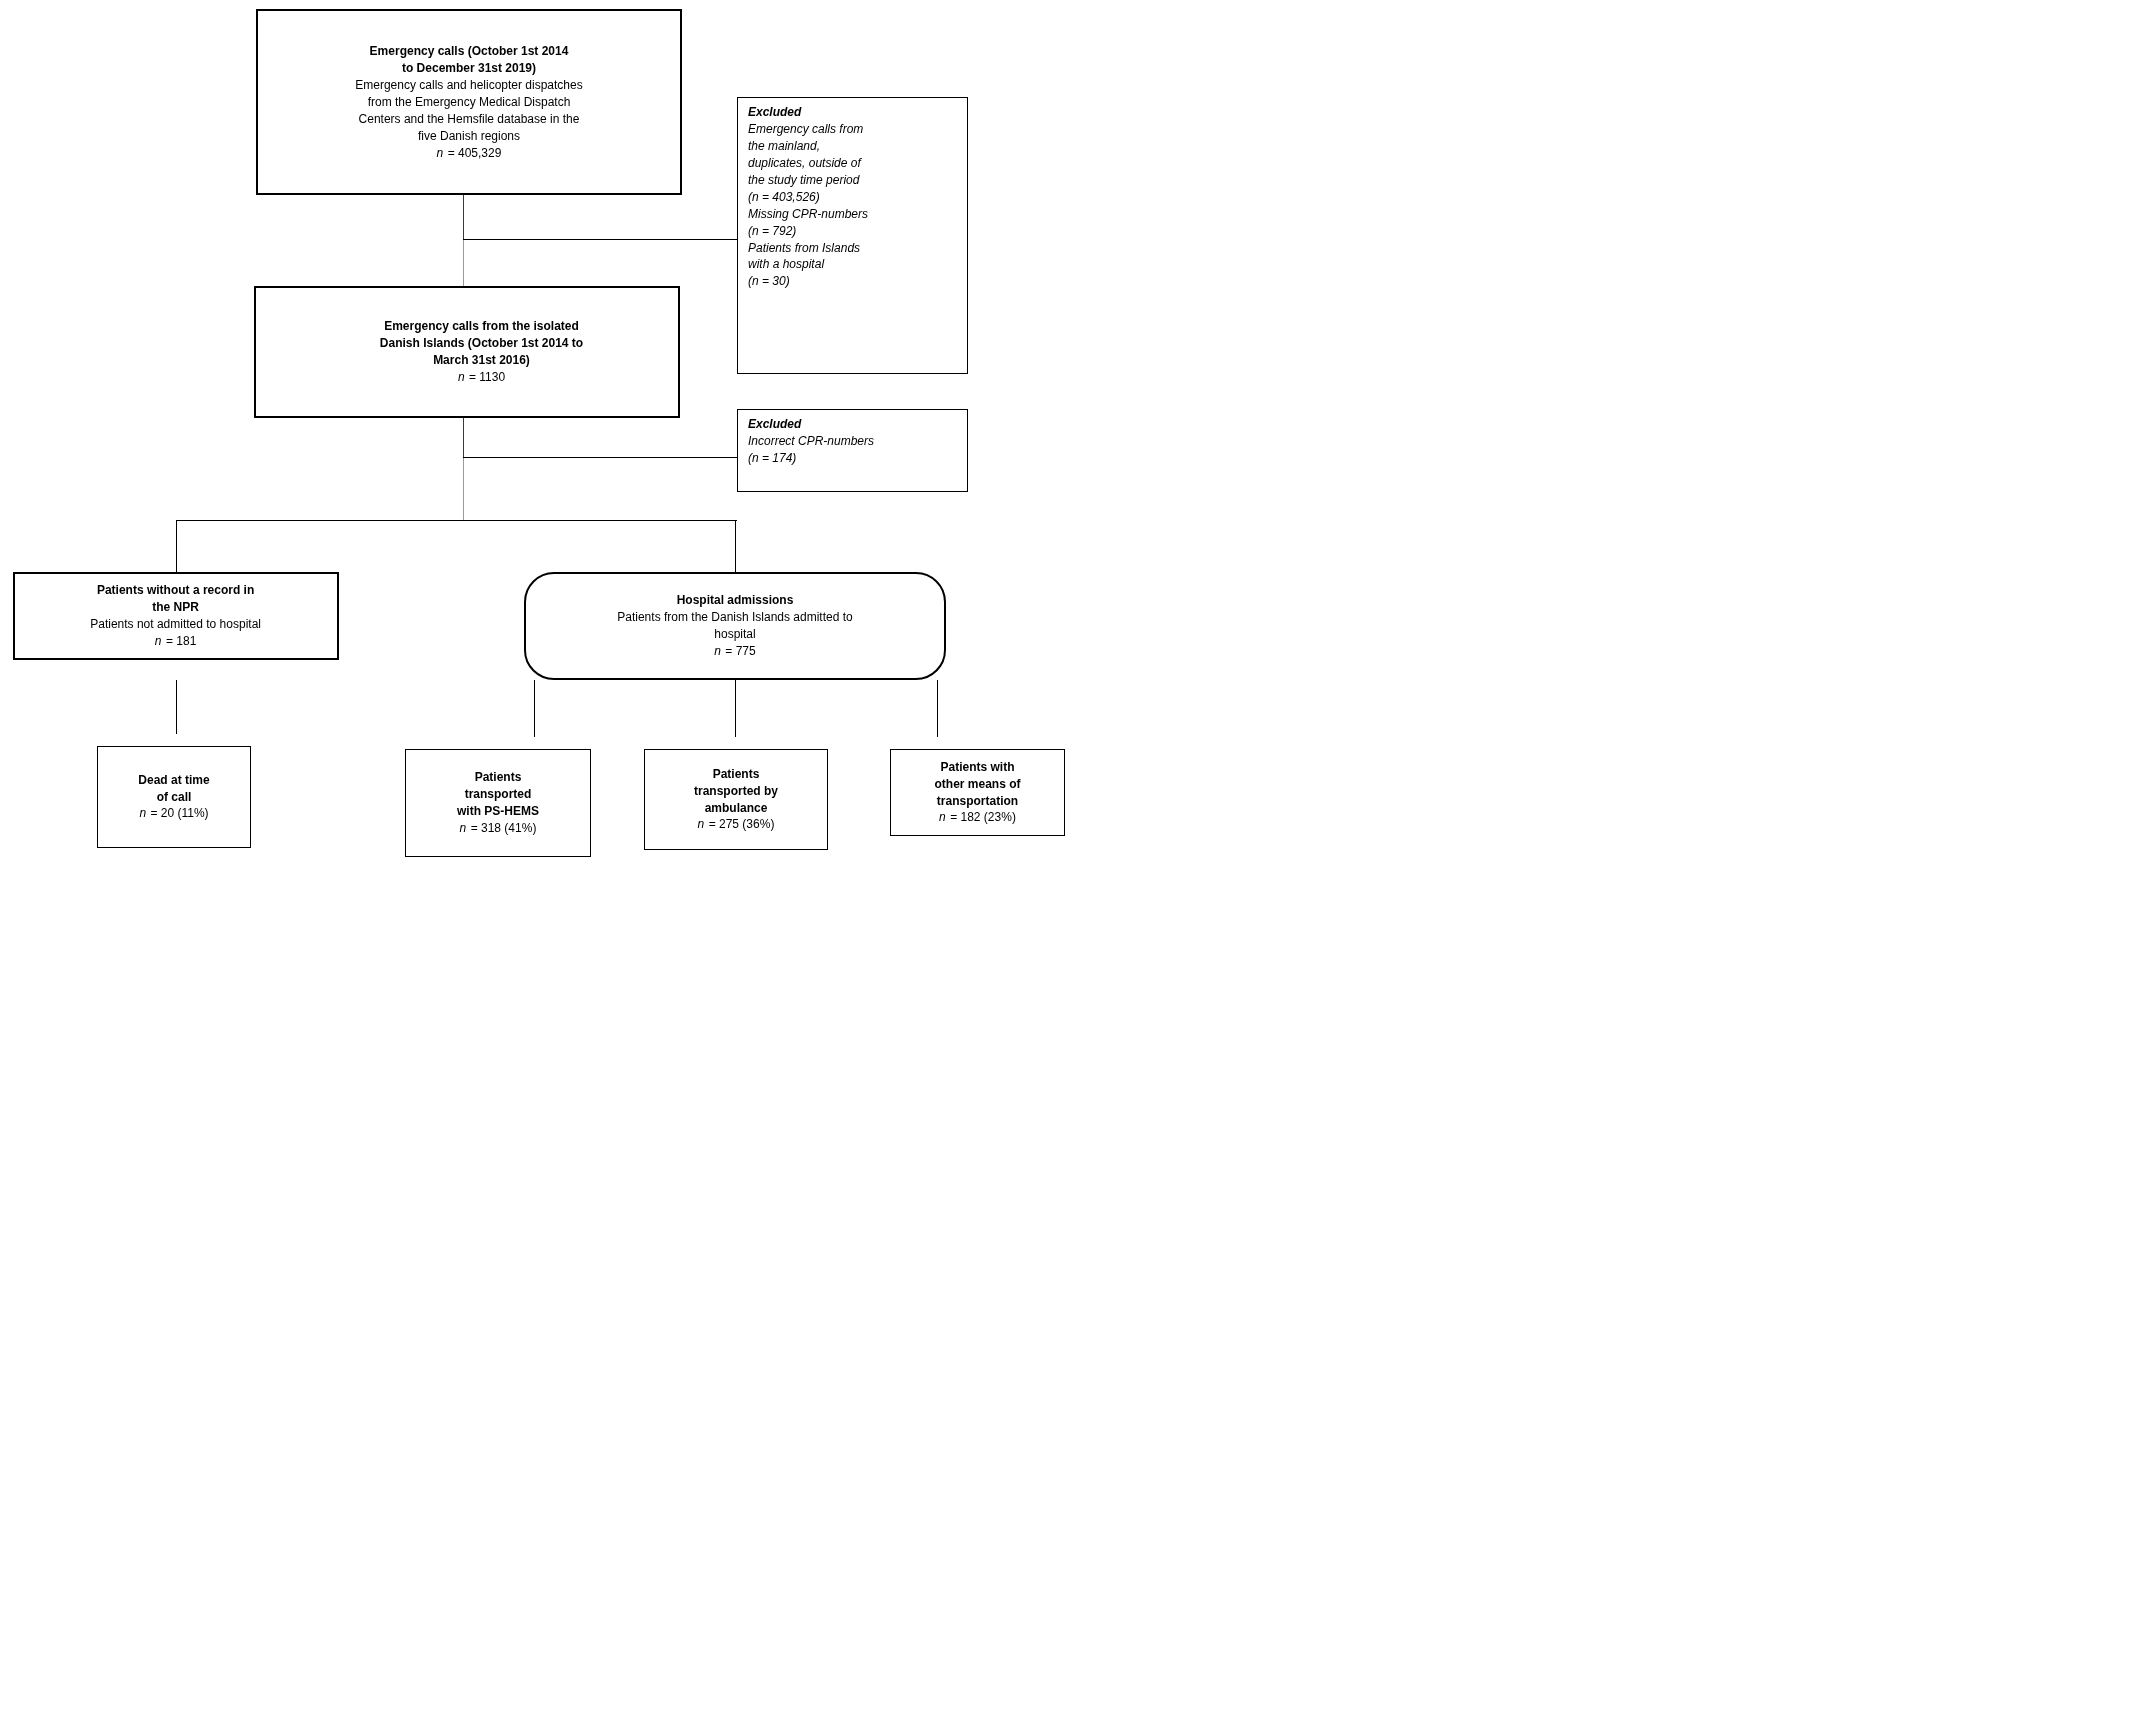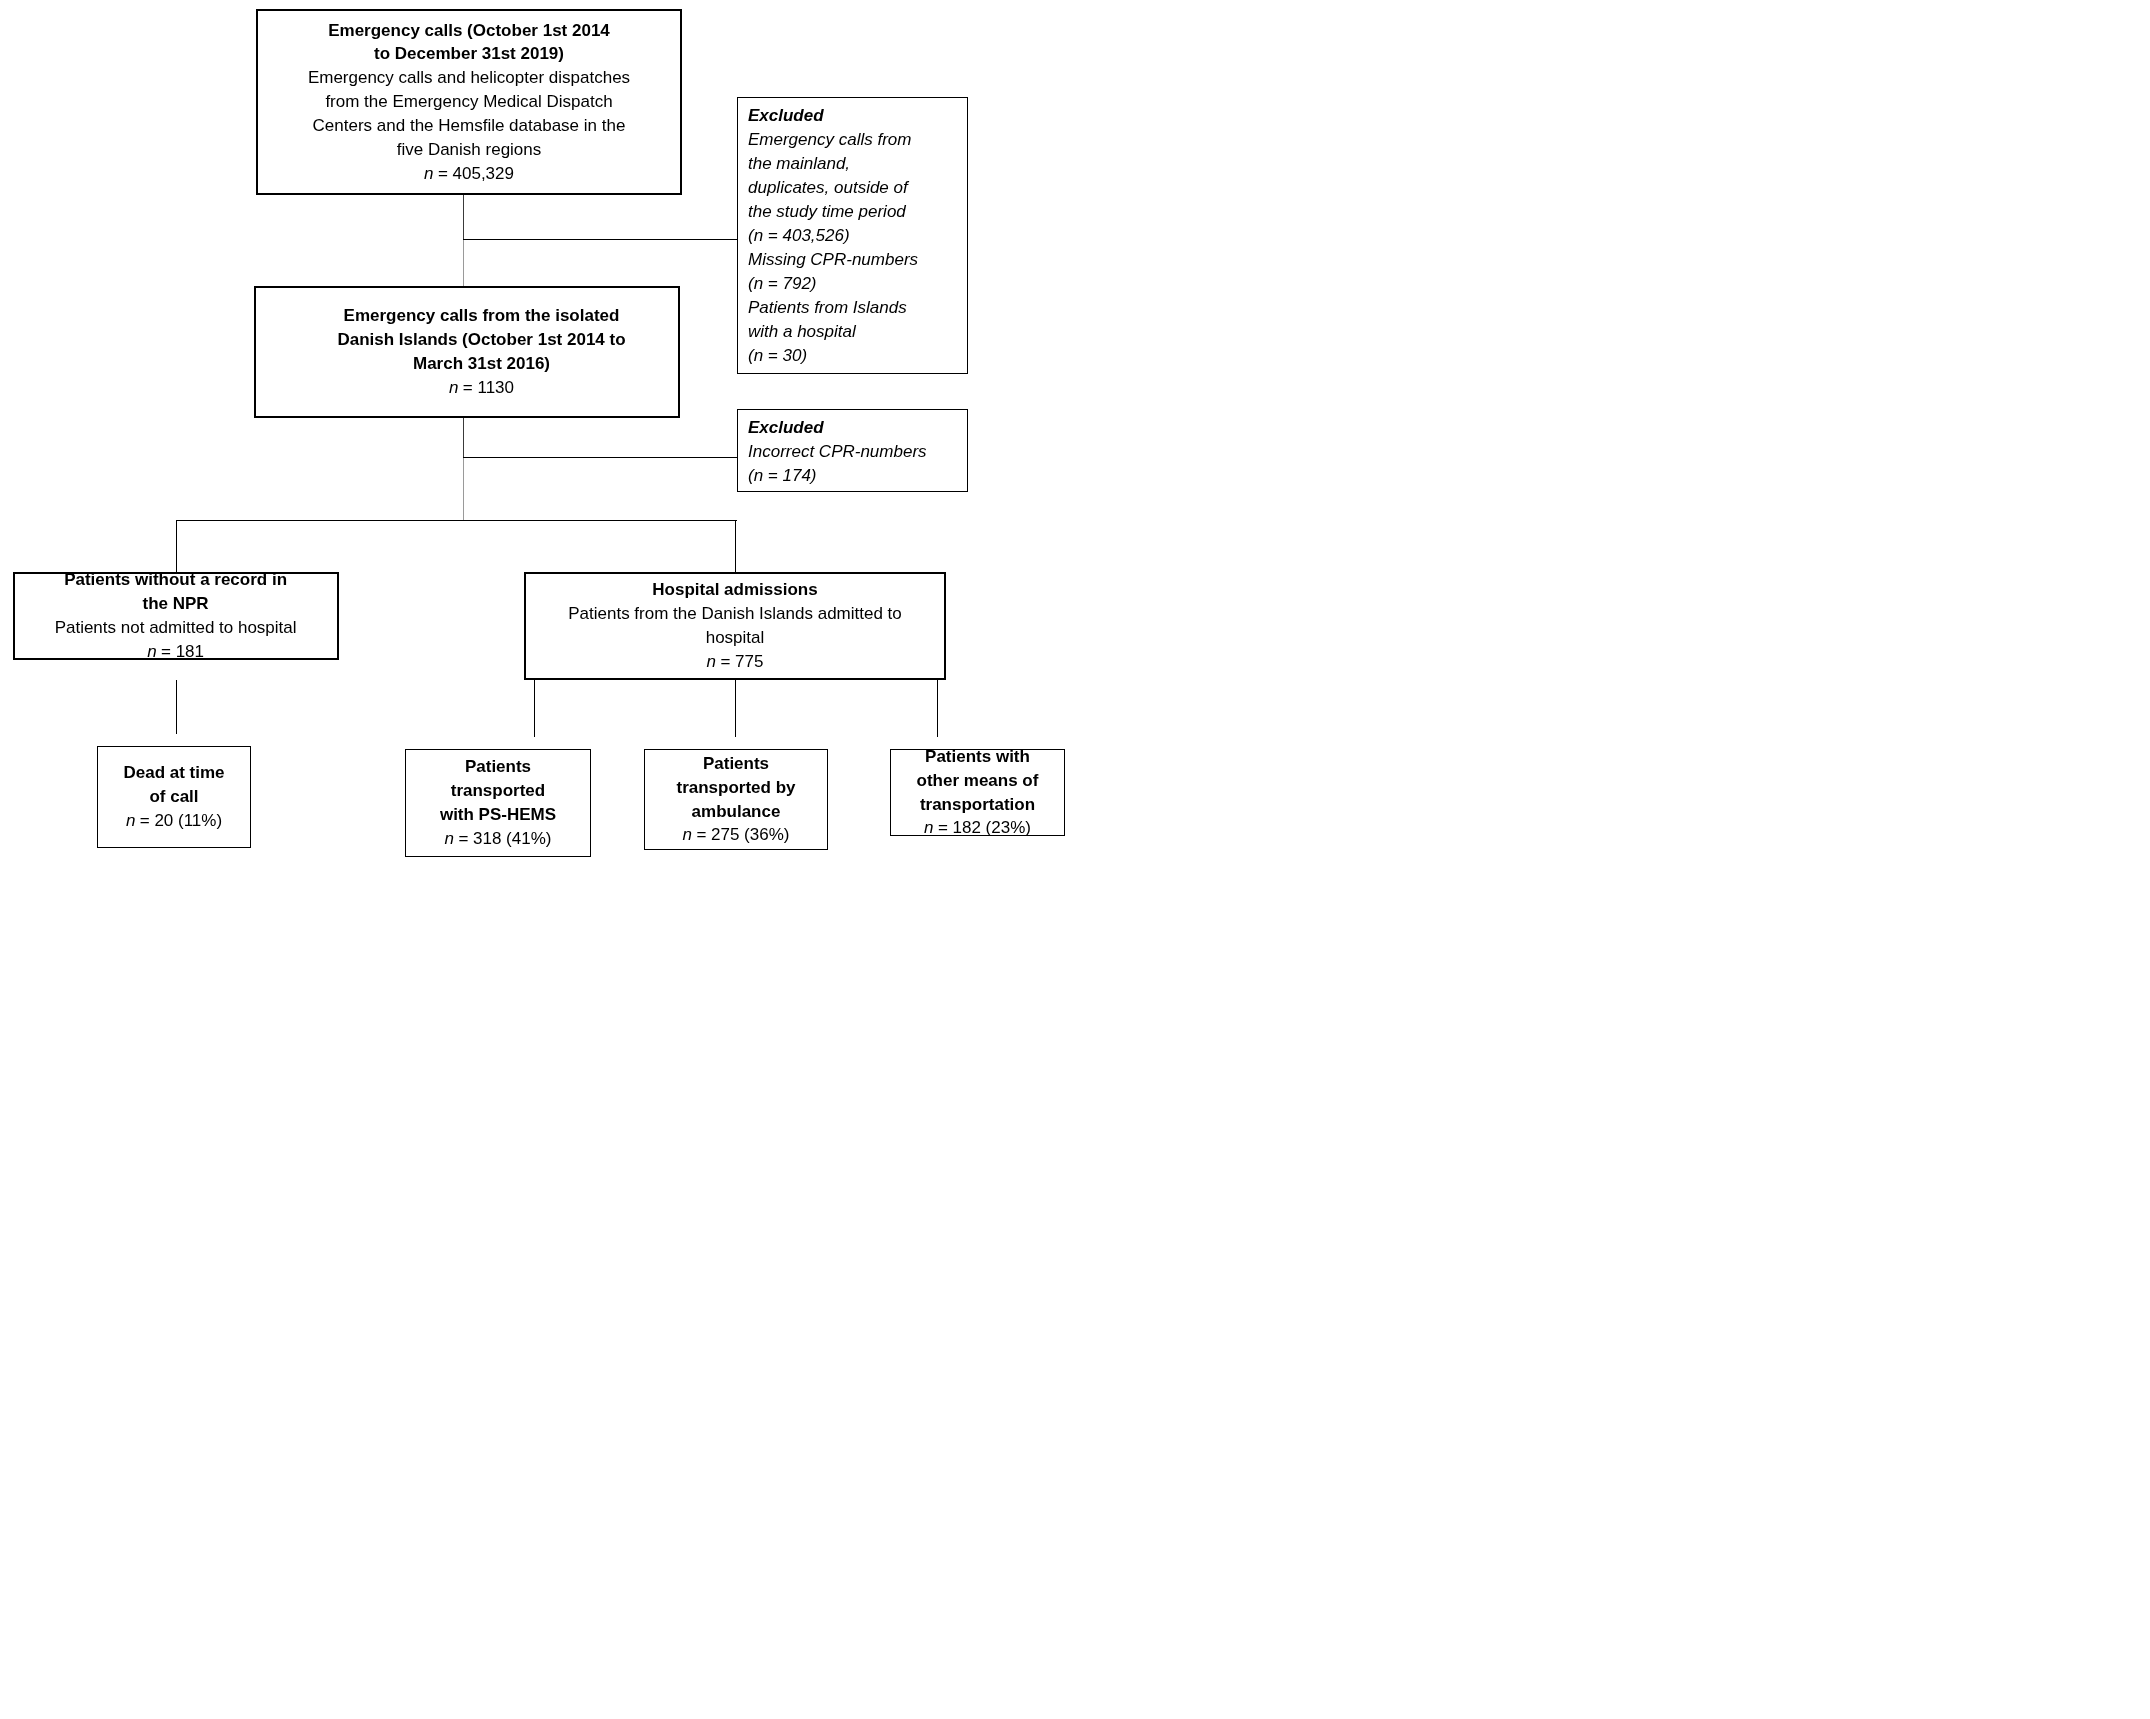--- a/index.html
+++ b/index.html
@@ -18,21 +18,21 @@
   .box {
     position: absolute;
     background: #ffffff;
     border: 2.5px solid #000000;
     box-sizing: border-box;
     display: flex;
     flex-direction: column;
     justify-content: center;
     align-items: center;
     text-align: center;
-    font-size: 17px;
+    font-size: 12px;
     line-height: 1.41;
     padding: 3.8px 5px;
   }
   .box .title {
     font-weight: bold;
     white-space: pre-line;
   }
   .box .body {
     font-weight: normal;
     white-space: pre-line;
@@ -126,21 +126,21 @@
 (n = 174)</div>
   </div>
 
   <div class="box" style="left:12.6px; top:572px; width:326px; height:88px;">
     <div class="title">Patients without a record in
 the NPR</div>
     <div class="body">Patients not admitted to hospital</div>
     <div class="nline"><i>n</i><span>= 181</span></div>
   </div>
 
-  <div class="box" style="left:524px; top:572px; width:422px; height:108px;">
+  <div class="box" style="left:524px; top:572px; width:422px; height:108px;border-radius:30px;">
     <div class="title">Hospital admissions</div>
     <div class="body">Patients from the Danish Islands admitted to
 hospital</div>
     <div class="nline"><i>n</i><span>= 775</span></div>
   </div>
 
   <div class="box thin" style="left:97px; top:734px; width:154px; height:102px;">
     <div class="title">Dead at time
 of call</div>
     <div class="nline"><i>n</i><span>= 20 (11%)</span></div>

